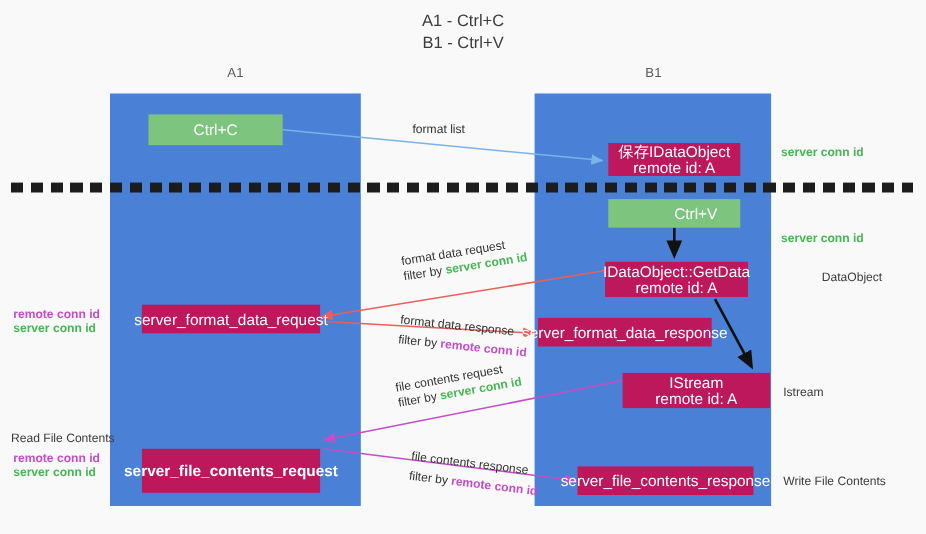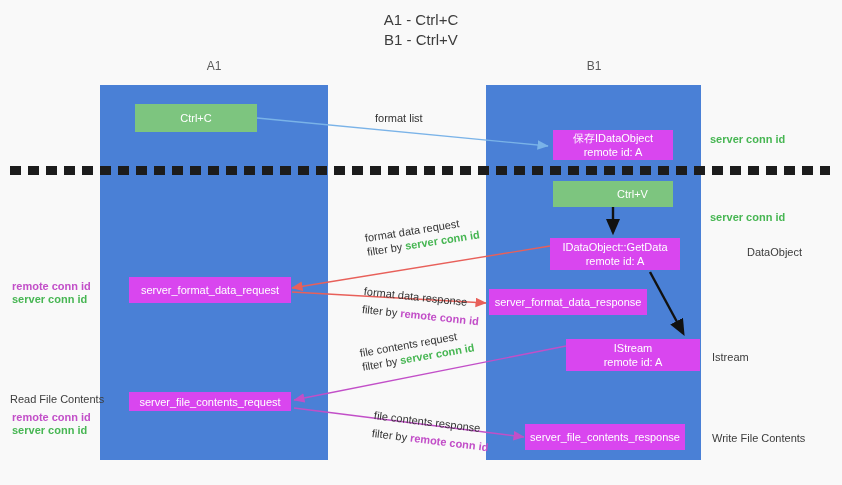--- a/index.html
+++ b/index.html
@@ -48,27 +48,27 @@
   #lane-b1 { left: 486px; width: 215px; }
   
   .box {
     position: absolute;
     box-sizing: border-box;
     display: flex;
     flex-direction: column;
     align-items: center;
     justify-content: center;
     color: #ffffff;
-    font-size: 11px;
+    font-size: 14px;
     line-height: 14px;
     text-align: right;
     padding: 2px 4px;
   }
   .box.green { background: #7dc57f; }
-  .box.orange { background: #d946ef; }
+  .box.orange { background: #be185d; }
   .box span { display:block; white-space: nowrap; }
   
   #dashed-sep {
     position: absolute;
     left: 10px;
     top: 166px;
     width: 820px;
     height: 9px;
     background-image: repeating-linear-gradient(to right,
       #1c1c1c 0px, #1c1c1c 11px, rgba(0,0,0,0) 11px, rgba(0,0,0,0) 18px);
@@ -181,21 +181,21 @@
   </div>
 
   <div class="box orange" style="left:129px; top:277px; width:162px; height:26px;">
     <span>server_format_data_request</span>
   </div>
 
   <div class="box orange" style="left:489px; top:289px; width:158px; height:26px;">
     <span>server_format_data_response</span>
   </div>
 
-  <div class="box orange" style="left:129px; top:392px; width:162px; height:19px;">
+  <div class="box orange" style="left:129px; top:408px; width:162px; height:40px;font-weight:bold;">
     <span>server_file_contents_request</span>
   </div>
 
   <div class="box orange" style="left:525px; top:424px; width:160px; height:26px;">
     <span>server_file_contents_response</span>
   </div>
 
   <div id="dashed-sep"></div>
 
   <div class="edge-label" style="left:375px; top:111px;">

